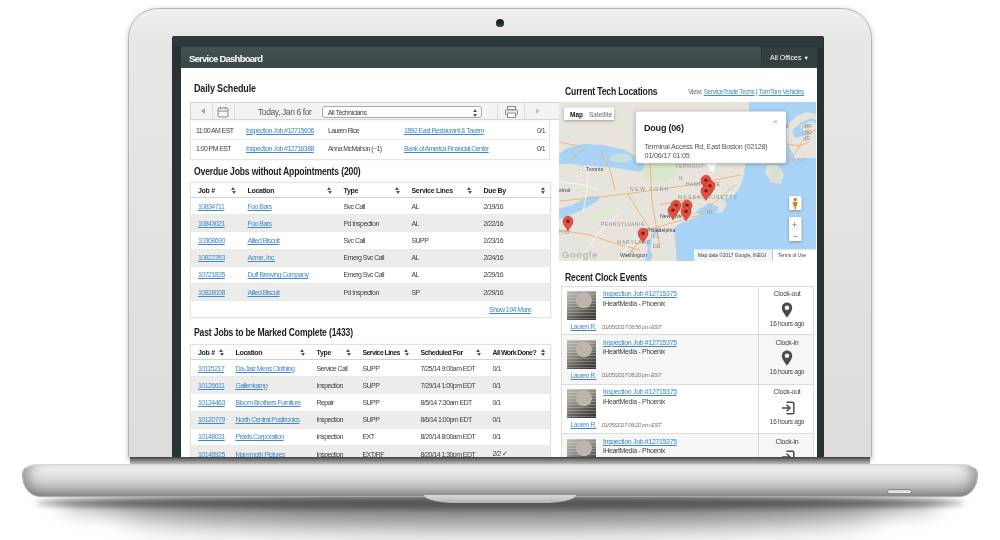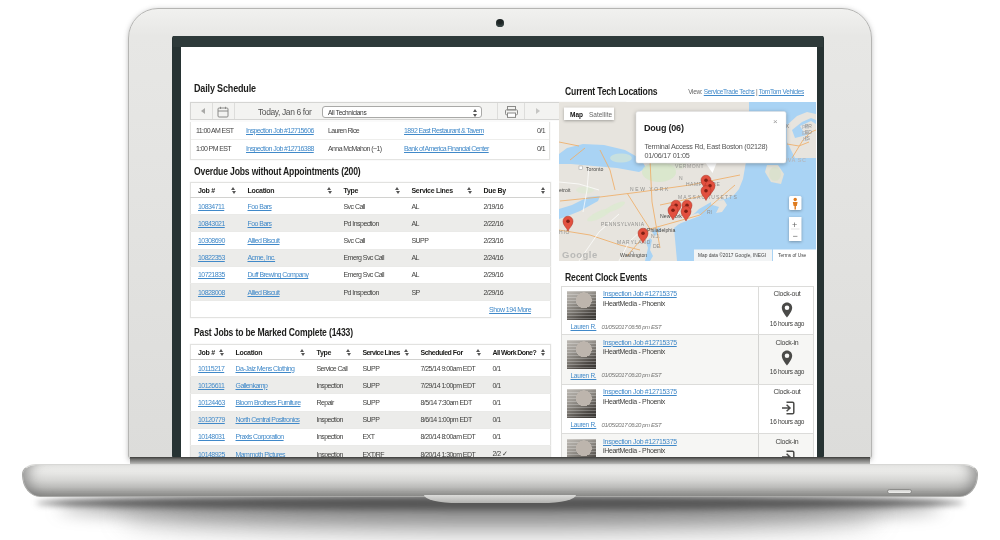--- a/index.html
+++ b/index.html
@@ -56,20 +56,24 @@
 .card .lbl{position:absolute;left:0;width:56px;top:3.5px;font-size:7px;color:#3f3f3d;letter-spacing:-.3px}
 .card .ago{position:absolute;left:0;width:56px;top:33px;font-size:6.5px;color:#3f3f3d;letter-spacing:-.3px}
 .card .ic{position:absolute;left:22px;top:15px}
 svg text{font-family:"Liberation Sans",sans-serif}
 </style></head><body>
 <div class="abs" id="screen"></div>
 <div class="abs" id="camera"></div>
 <div class="abs" id="glass"></div>
 <div class="abs" id="glasstop"></div>
 <div class="abs" id="content">
+  <div id="apphead">
+      <span class="ttl">Service Dashboard</span>
+    <div id="offices">All Offices&nbsp;<span style="font-size:5.5px">▼</span></div>
+  </div>
 
   <h2 style="left:12.5px;top:34.5px;font-size:11px">Daily Schedule</h2>
   <div id="dstool">
     <span style="position:absolute;left:10px;top:5px;width:0;height:0;border-top:3px solid transparent;border-bottom:3px solid transparent;border-right:4px solid #a9a9a7"></span>
     <span class="tdiv" style="left:21px"></span>
     <svg style="position:absolute;left:26px;top:2.5px" width="12" height="12" viewBox="0 0 12 12">
         <rect x="1" y="2" width="10" height="9" rx="1" fill="none" stroke="#8a8a88"></rect>
         <line x1="1" y1="5" x2="11" y2="5" stroke="#8a8a88"></line>
         <line x1="3.5" y1="0.8" x2="3.5" y2="3" stroke="#8a8a88"></line>
         <line x1="8.5" y1="0.8" x2="8.5" y2="3" stroke="#8a8a88"></line>

